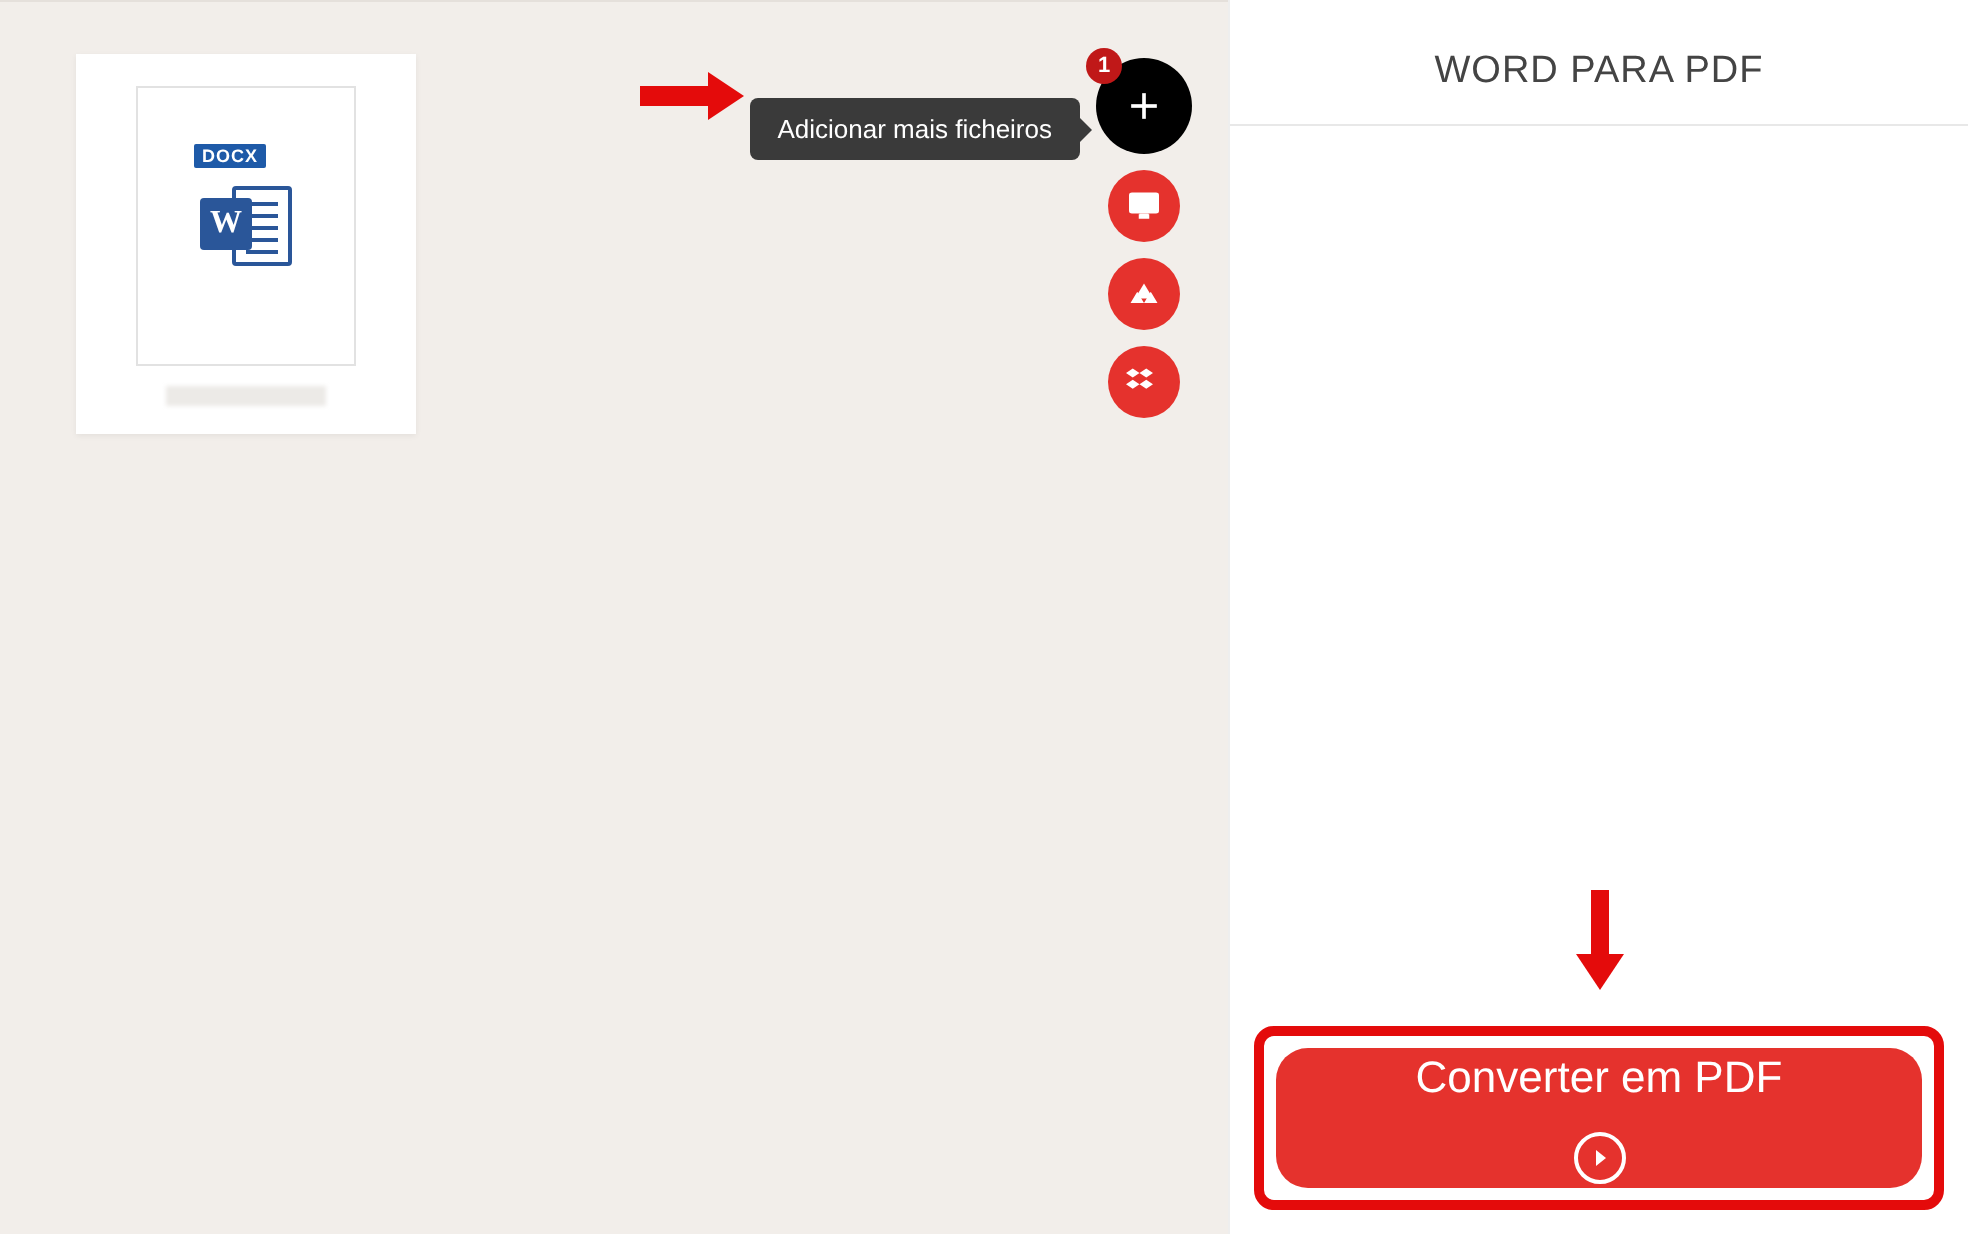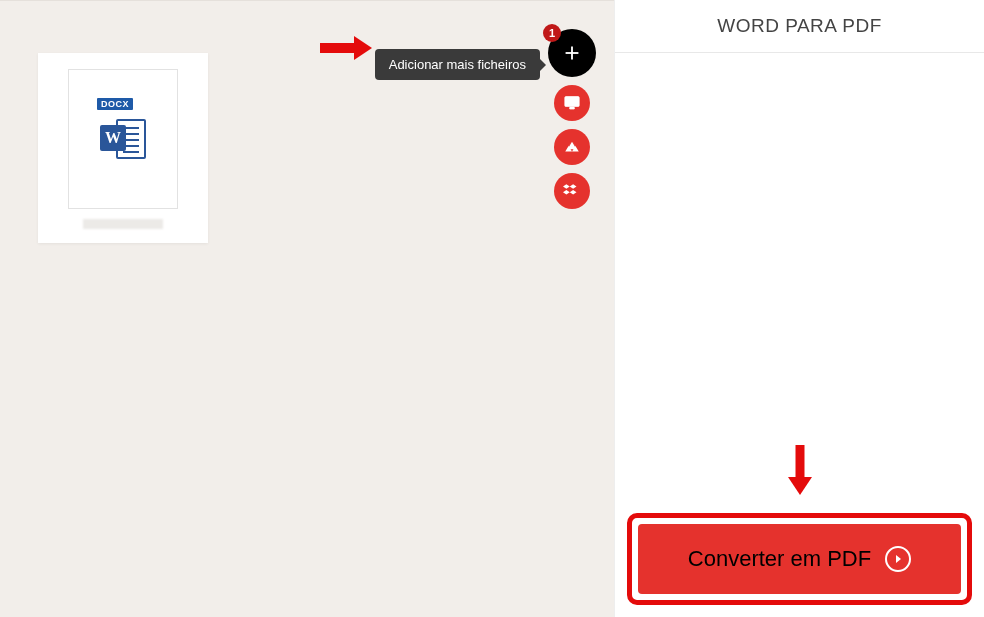--- a/index.html
+++ b/index.html
@@ -24,62 +24,64 @@
       border-left: 1px solid #eee;
     }
     .right-header {
       padding: 15px 16px;
       text-align: center;
       border-bottom: 1px solid #e8e8e8;
       font-size: 19px;
       letter-spacing: 0.5px;
       color: #444;
       font-weight: 400;
+      margin-top: 10px;
     }
     .right-body {
       flex: 1;
     }
     .convert-wrap {
       padding: 12px;
       position: relative;
     }
     .convert-highlight {
       border: 5px solid #e40b0b;
       border-radius: 10px;
       padding: 6px;
     }
     .convert-btn {
       background: #e5322d;
-      color: #000000;
+      color: #ffffff;
       width: 100%;
       height: 70px;
       border: none;
-      border-radius: 4px;
+      border-radius: 16px;
       font-size: 22px;
       font-weight: 400;
       display: flex;
       align-items: center;
       justify-content: center;
       gap: 14px;
       cursor: pointer;
+      flex-direction: column;
     }
     .convert-btn .circ-arrow {
       width: 26px;
       height: 26px;
       border: 2px solid #fff;
       border-radius: 50%;
       display: flex;
       align-items: center;
       justify-content: center;
     }
     .convert-btn .circ-arrow svg { display: block; }
 
     .file-card {
       position: absolute;
-      top: 52px;
+      top: 26px;
       left: 38px;
       width: 170px;
       height: 190px;
       background: #fff;
       box-shadow: 0 1px 3px rgba(0,0,0,0.06);
       display: flex;
       flex-direction: column;
       align-items: center;
     }
     .file-page {

